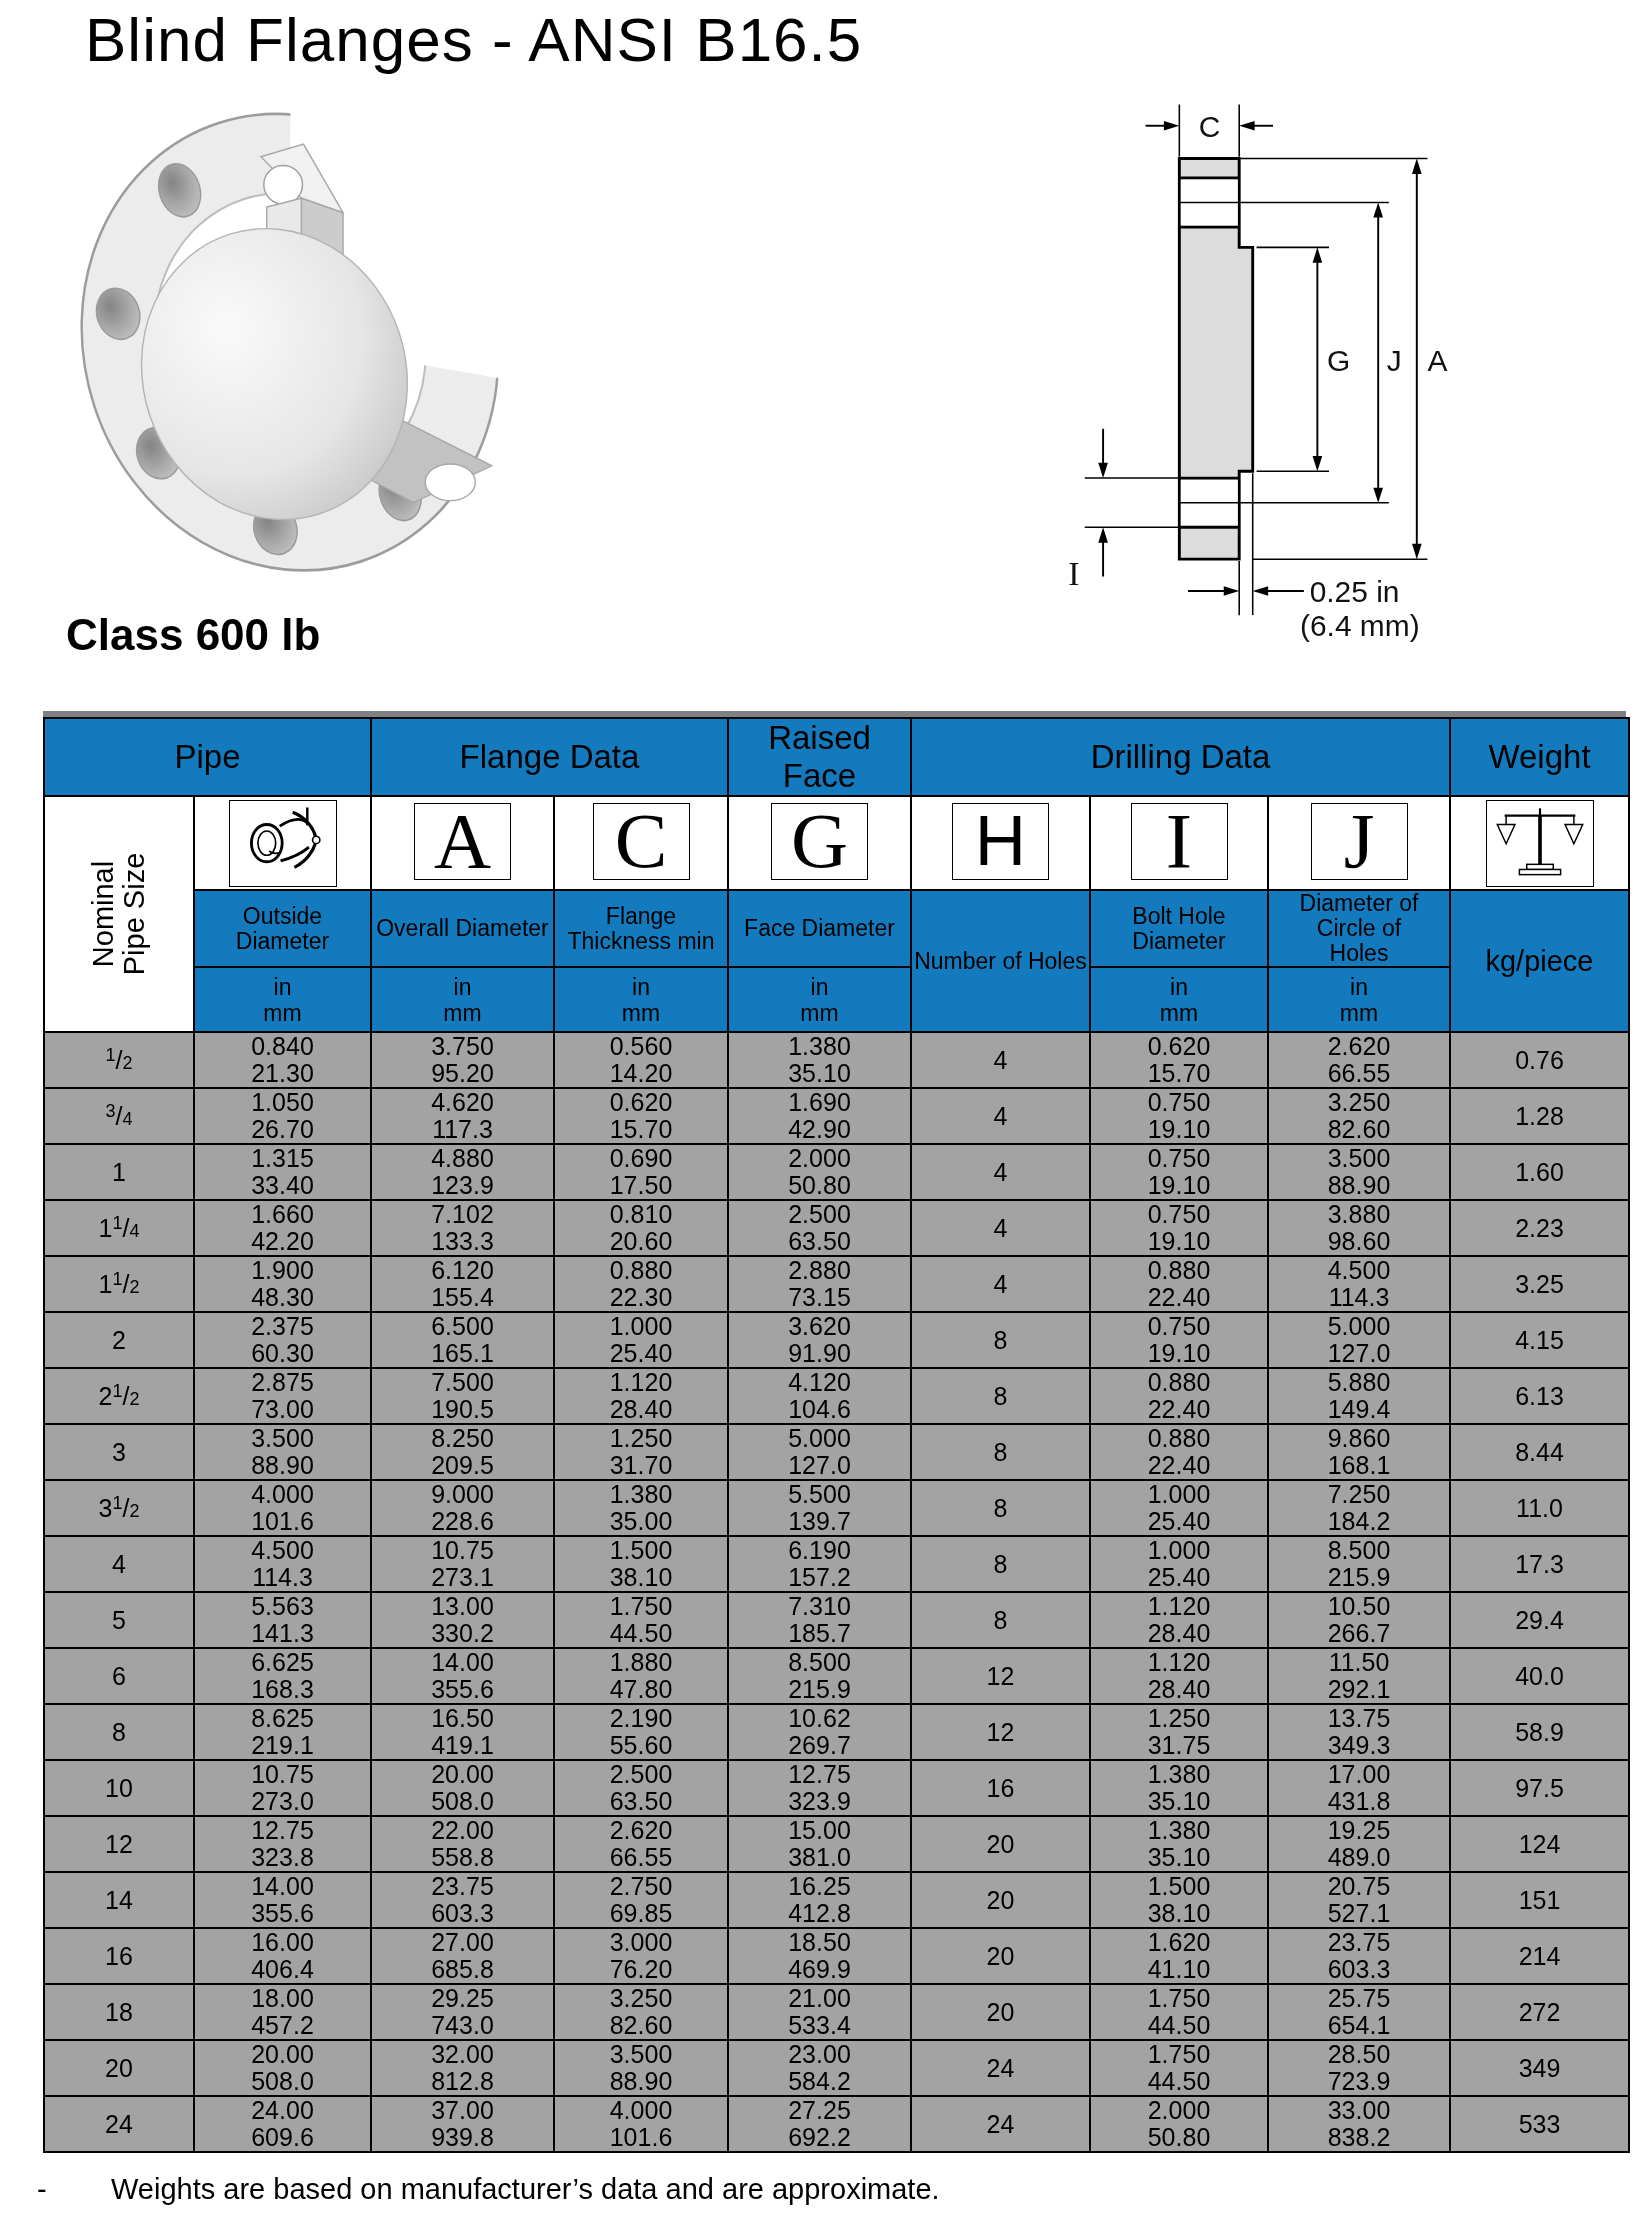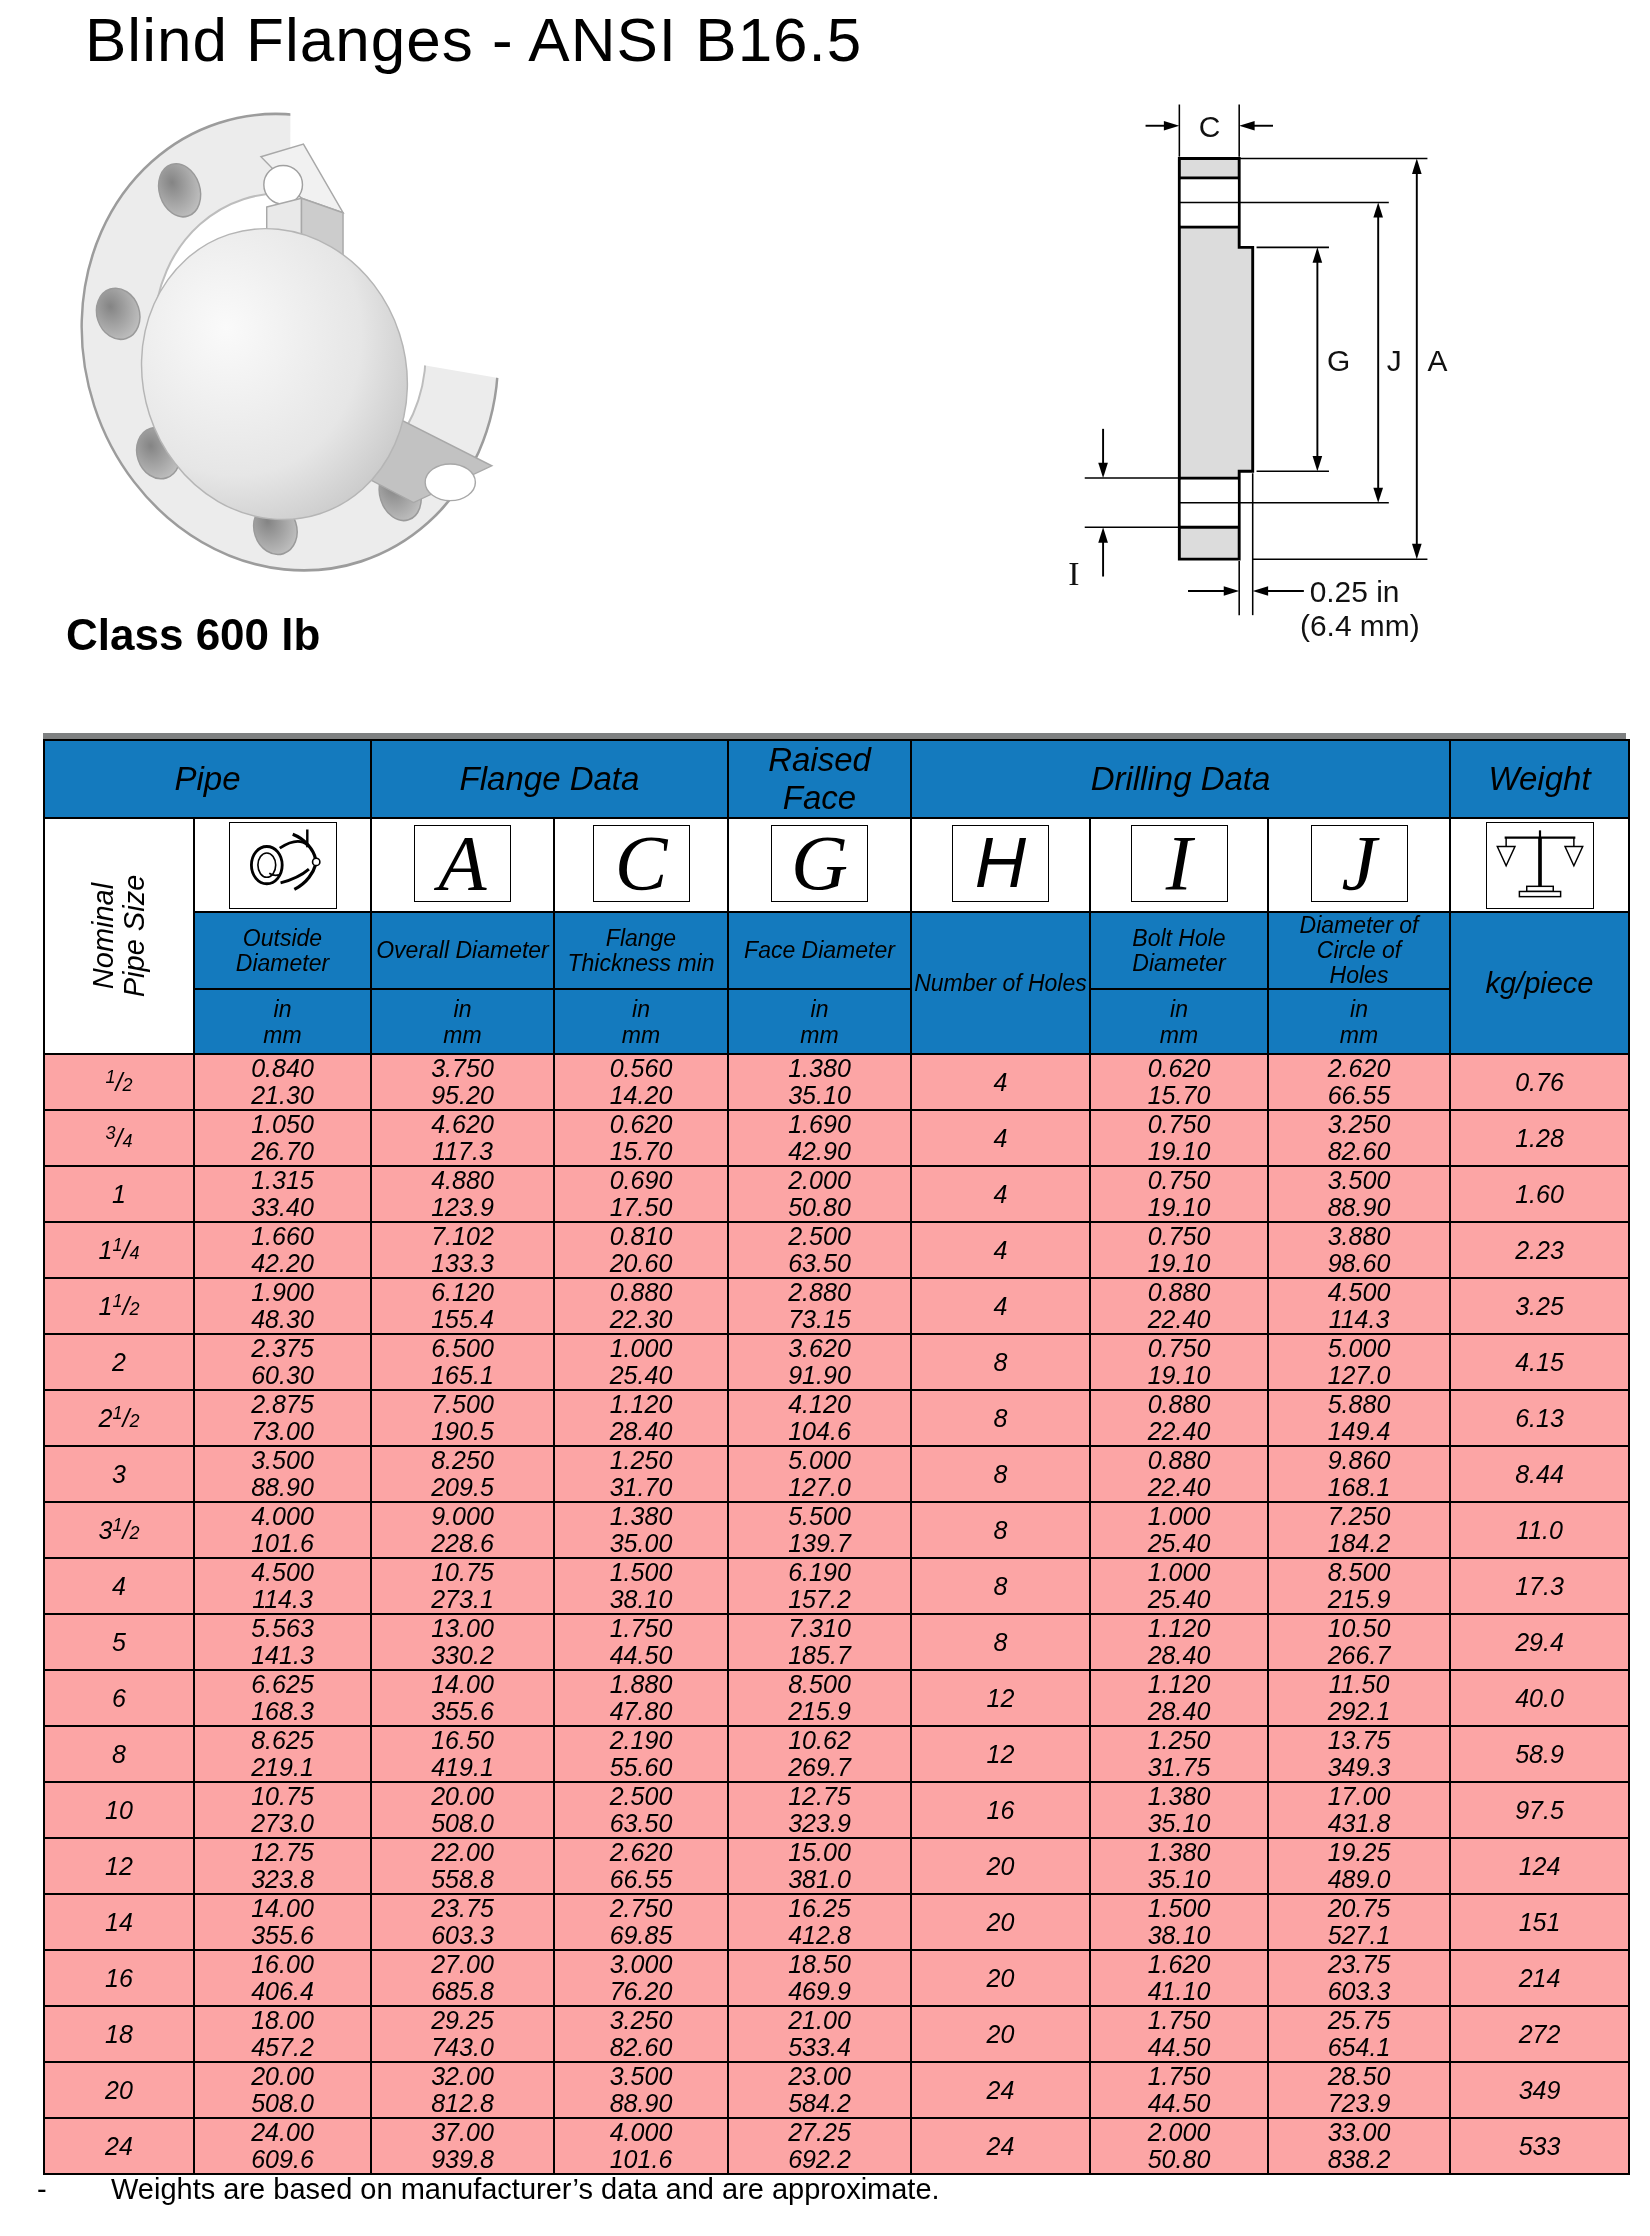--- a/index.html
+++ b/index.html
@@ -8,41 +8,41 @@
 
   .page-title{position:absolute;left:85px;top:4px;font-size:62px;font-weight:400;letter-spacing:1px;white-space:nowrap;}
   .section-heading{position:absolute;left:37px;top:610px;font-size:44px;font-weight:700;margin-left:29px;}
 
   .img3d{position:absolute;left:60px;top:89px;}
   .drawing{position:absolute;left:1022px;top:89px;}
   .dim-label{font-family:"Liberation Sans", sans-serif;font-size:31px;fill:#111;}
   .dim-label-serif{font-family:"Liberation Serif", serif;font-size:35px;fill:#111;}
 
   
-  .tbl-wrap{position:absolute;left:43px;top:733px;width:1583px;border-top:6.8px solid #7e8081;font-style:italic;}
+  .tbl-wrap{position:absolute;left:43px;top:711px;width:1583px;border-top:6.8px solid #7e8081;}
   table.main{border-collapse:collapse;table-layout:fixed;width:1583px;}
   table.main td, table.main th{border:2.9px solid #000;padding:0;text-align:center;vertical-align:middle;font-weight:400;}
   .hdr-blue{background:#147abe;}
   .grp{font-size:33px;height:55px;}
   .grp-small{font-size:33px;margin-top:28px;}
   .lblrow{font-size:23px;line-height:25px;height:68px;}
   .unitrow{font-size:23px;line-height:26px;height:65px;}
   .iconrow{height:94px;background:#fff;}
   .corner-cell{background:#fff;}
   .corner-inner{display:flex;align-items:center;justify-content:center;height:100%;}
   .corner-text{transform:rotate(-90deg);font-size:29px;font-weight:400;line-height:31px;white-space:nowrap;text-align:center;}
   .letter-box{display:inline-block;width:95px;height:75px;border:1.9px solid #000;background:#fff;
     font-family:"Liberation Serif", serif;font-size:79px;line-height:73px;text-align:center;overflow:hidden;}
   .letter-box.sans{font-family:"Liberation Sans", sans-serif;font-size:71px;}
   .icon-box{display:inline-block;width:106px;height:85px;border:1.9px solid #000;background:#fff;}
   .lbl-j{display:inline-block;max-width:135px;}
   .kgcell{font-size:29px;}
   .holescell{font-size:27px;}
 
-  tr.datarow{height:54px;background:#fca5a5;}
+  tr.datarow{height:54px;background:#a3a3a3;}
   tr.datarow td{font-size:25px;}
   .v{line-height:27px;}
   .npscell{font-size:28px;}
   .fs{font-size:0.72em;vertical-align:0.42em;}
   .fd{font-size:0.72em;}
 
   .notes{position:absolute;left:37px;top:2163px;font-size:29px;}
   .note-line{display:flex;margin-top:9.7px;}
   .note-dash{width:74px;}
 </style>

